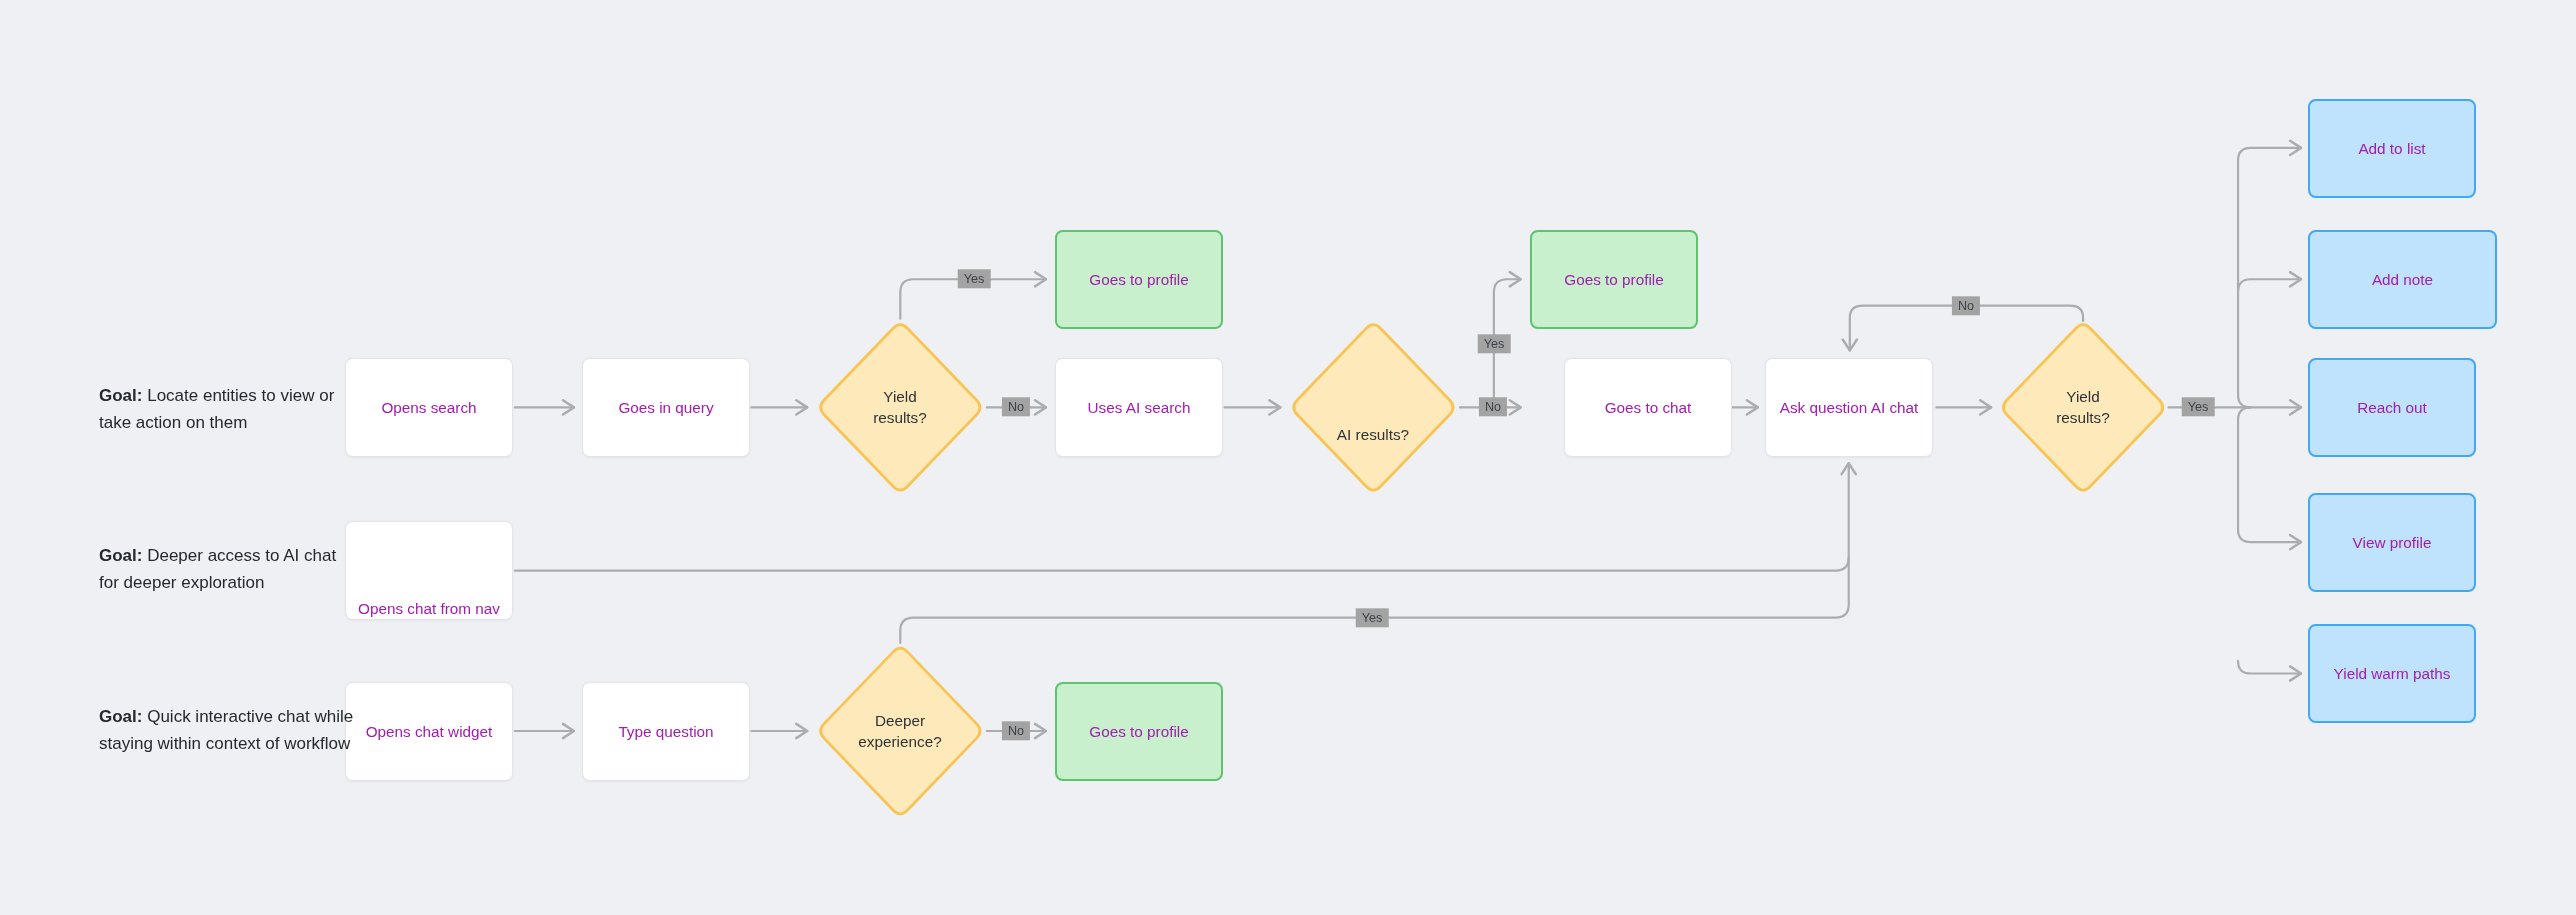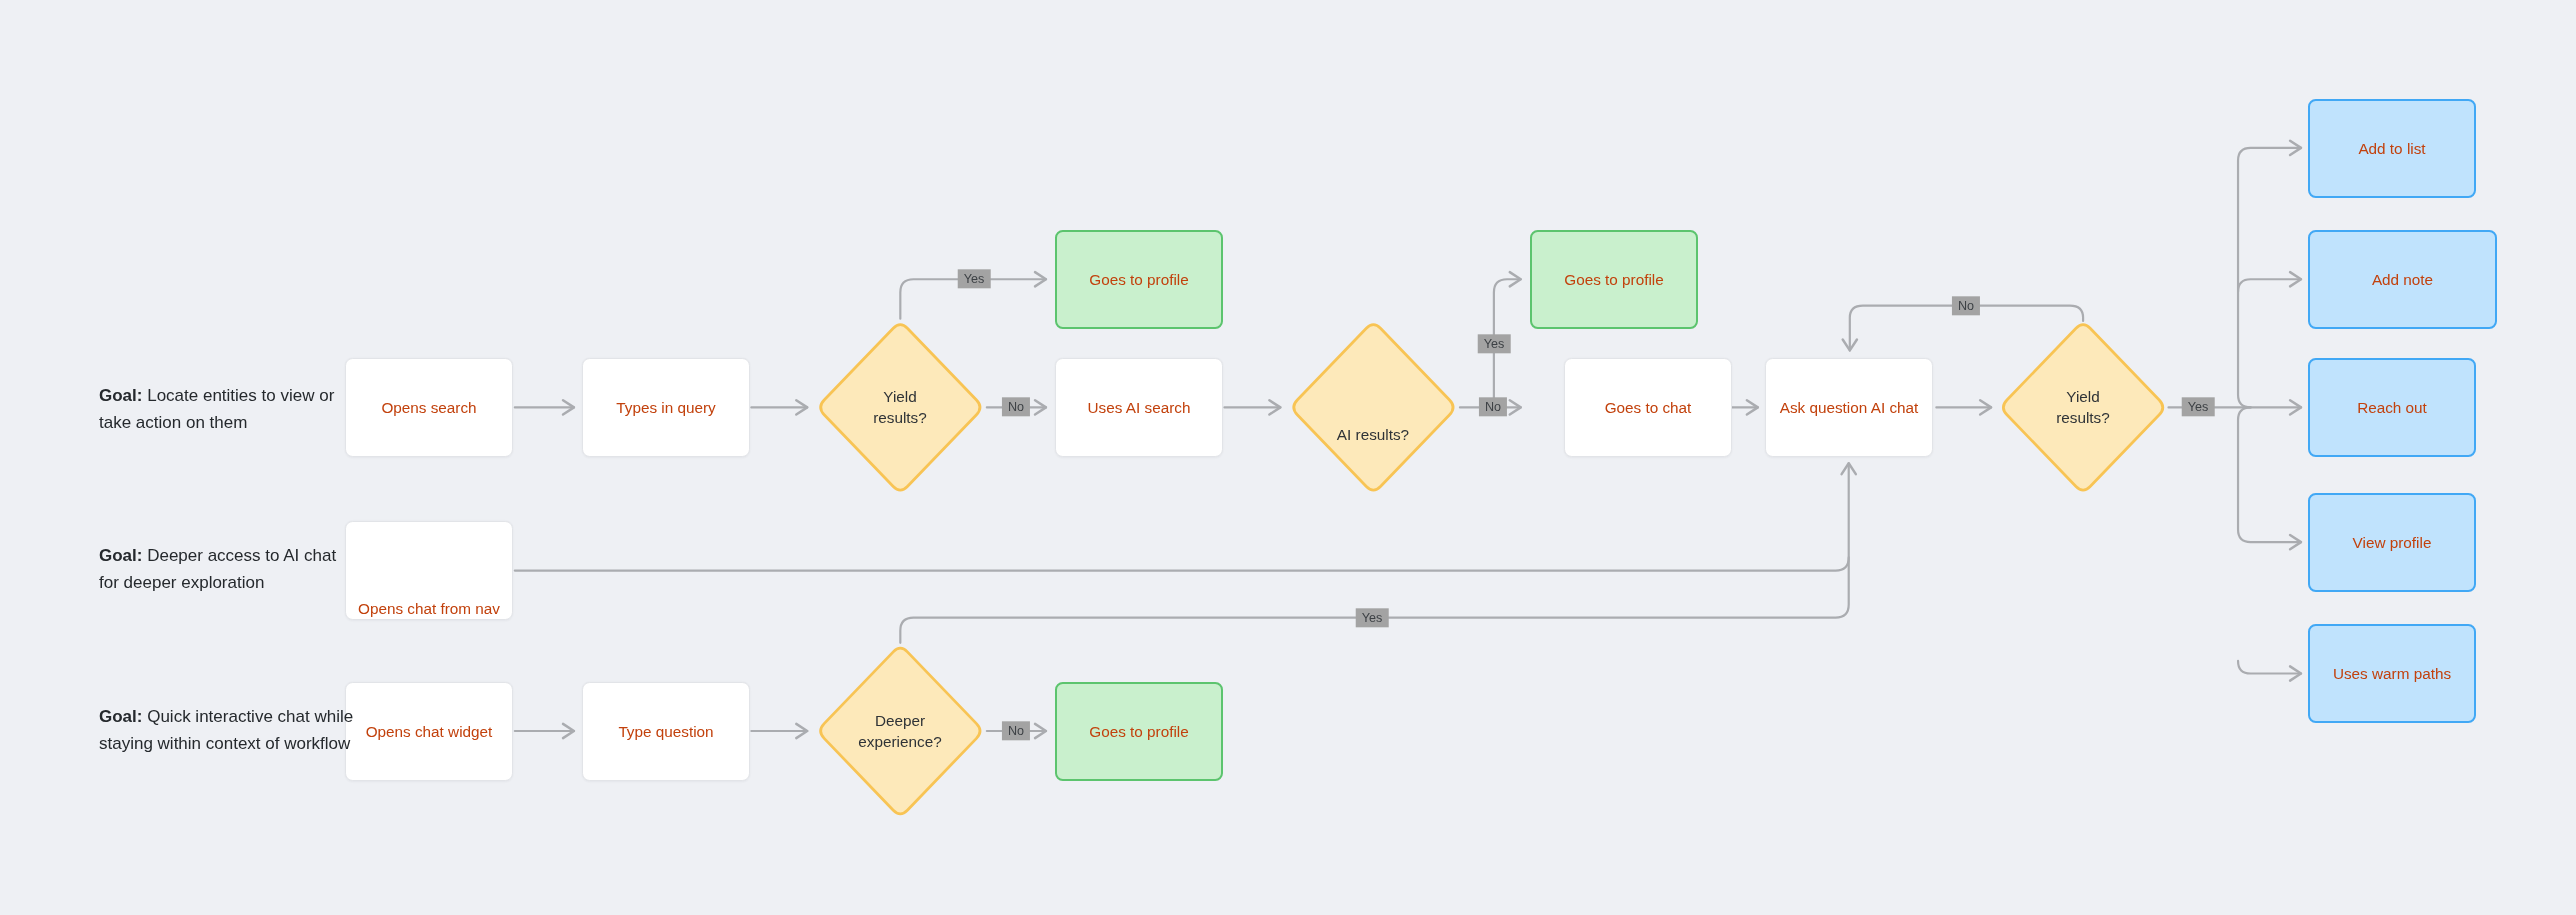--- a/index.html
+++ b/index.html
@@ -2,21 +2,21 @@
 <html style="font-size:8.8px"><head>
 <meta charset="utf-8">
 <style>
   html,body{margin:0;padding:0;background:#eef0f4;}
   #canvas{position:relative;width:2576px;height:915px;background:#eef0f4;overflow:hidden;
           font-family:"Liberation Sans",sans-serif;}
   #edges{position:absolute;left:0;top:0;width:2576px;height:915px;}
   .edge{fill:none;stroke:#aaacb0;stroke-width:4;stroke-linecap:round;}
   .diamond{stroke-width:5;}
   .node{position:absolute;display:flex;align-items:center;justify-content:center;
-        border-radius:7.7px;font-size:15.3px;color:#c2410c;text-align:center;
+        border-radius:7.7px;font-size:15.3px;color:#a21caf;text-align:center;
         box-sizing:border-box;line-height:1.3;}
   .process{background:#ffffff;border:1.6px solid #e2e4e8;box-shadow:0 0.5px 2.2px rgba(40,44,50,0.05);}
   .outcome{background:#c9f0cd;border:2.2px solid #5cc46e;justify-content:center;}
   .action{background:#c0e3fd;border:2.2px solid #41a8f5;}
   .dlabel{position:absolute;width:137px;text-align:center;font-size:15.3px;color:#2f3337;
           line-height:1.4;transform:translate(-50%,-50%);}
   .elabel{position:absolute;transform:translate(-50%,-50%);background:#a3a3a3;
           color:#3d4145;font-size:12.6px;padding:2.7px 6px;white-space:nowrap;}
   .goal{position:absolute;width:257px;font-size:17px;line-height:1.58;color:#25292d;
         transform:translateY(-50%);}
@@ -55,21 +55,21 @@
       <path class="diamond" fill="#fde9ba" stroke="#f8c454" d="M 1656.92 599.43 L 1783.08 730.57 Q 1796 744 1783.08 757.43 L 1656.92 888.57 Q 1644 902 1631.08 888.57 L 1504.92 757.43 Q 1492 744 1504.92 730.57 L 1631.08 599.43 Q 1644 586 1656.92 599.43 Z"></path>
       <path class="diamond" fill="#fde9ba" stroke="#f8c454" d="M 2520.92 599.43 L 2647.08 730.57 Q 2660 744 2647.08 757.43 L 2520.92 888.57 Q 2508 902 2495.08 888.57 L 2368.92 757.43 Q 2356 744 2368.92 730.57 L 2495.08 599.43 Q 2508 586 2520.92 599.43 Z"></path>
       <path class="diamond" fill="#fde9ba" stroke="#f8c454" d="M 3816.92 599.43 L 3943.08 730.57 Q 3956 744 3943.08 757.43 L 3816.92 888.57 Q 3804 902 3791.08 888.57 L 3664.92 757.43 Q 3652 744 3664.92 730.57 L 3791.08 599.43 Q 3804 586 3816.92 599.43 Z"></path>
       <path class="diamond" fill="#fde9ba" stroke="#f8c454" d="M 1656.92 1190.43 L 1783.08 1321.57 Q 1796 1335 1783.08 1348.43 L 1656.92 1479.57 Q 1644 1493 1631.08 1479.57 L 1504.92 1348.43 Q 1492 1335 1504.92 1321.57 L 1631.08 1190.43 Q 1644 1177 1656.92 1190.43 Z"></path>
     </svg>
   <div id="labels">
       <div class="node process" style="left:345px;top:358px;width:168px;height:99px;">
         <span>Opens search</span>
       </div>
       <div class="node process" style="left:582px;top:358px;width:168px;height:99px;">
-        <span>Types in query</span>
+        <span>Goes in query</span>
       </div>
       <div class="dlabel" style="left:900px;top:407px;">
         <div>Yield</div>
         <div>results?</div>
       </div>
       <div class="node outcome" style="left:1055px;top:230px;width:168px;height:99px;">
         <span>Goes to profile</span>
       </div>
       <div class="node process" style="left:1055px;top:358px;width:168px;height:99px;">
         <span>Uses AI search</span>
@@ -96,21 +96,21 @@
       <div class="node action" style="left:2308px;top:230px;width:189px;height:99px;">
         <span>Add note</span>
       </div>
       <div class="node action" style="left:2308px;top:358px;width:168px;height:99px;">
         <span>Reach out</span>
       </div>
       <div class="node action" style="left:2308px;top:493px;width:168px;height:99px;">
         <span>View profile</span>
       </div>
       <div class="node action" style="left:2308px;top:624px;width:168px;height:99px;">
-        <span>Uses warm paths</span>
+        <span>Yield warm paths</span>
       </div>
       <div class="node process" style="left:345px;top:521px;width:168px;height:99px;align-items:flex-end;">
         <span>Opens chat from nav</span>
       </div>
       <div class="node process" style="left:345px;top:682px;width:168px;height:99px;">
         <span>Opens chat widget</span>
       </div>
       <div class="node process" style="left:582px;top:682px;width:168px;height:99px;">
         <span>Type question</span>
       </div>

